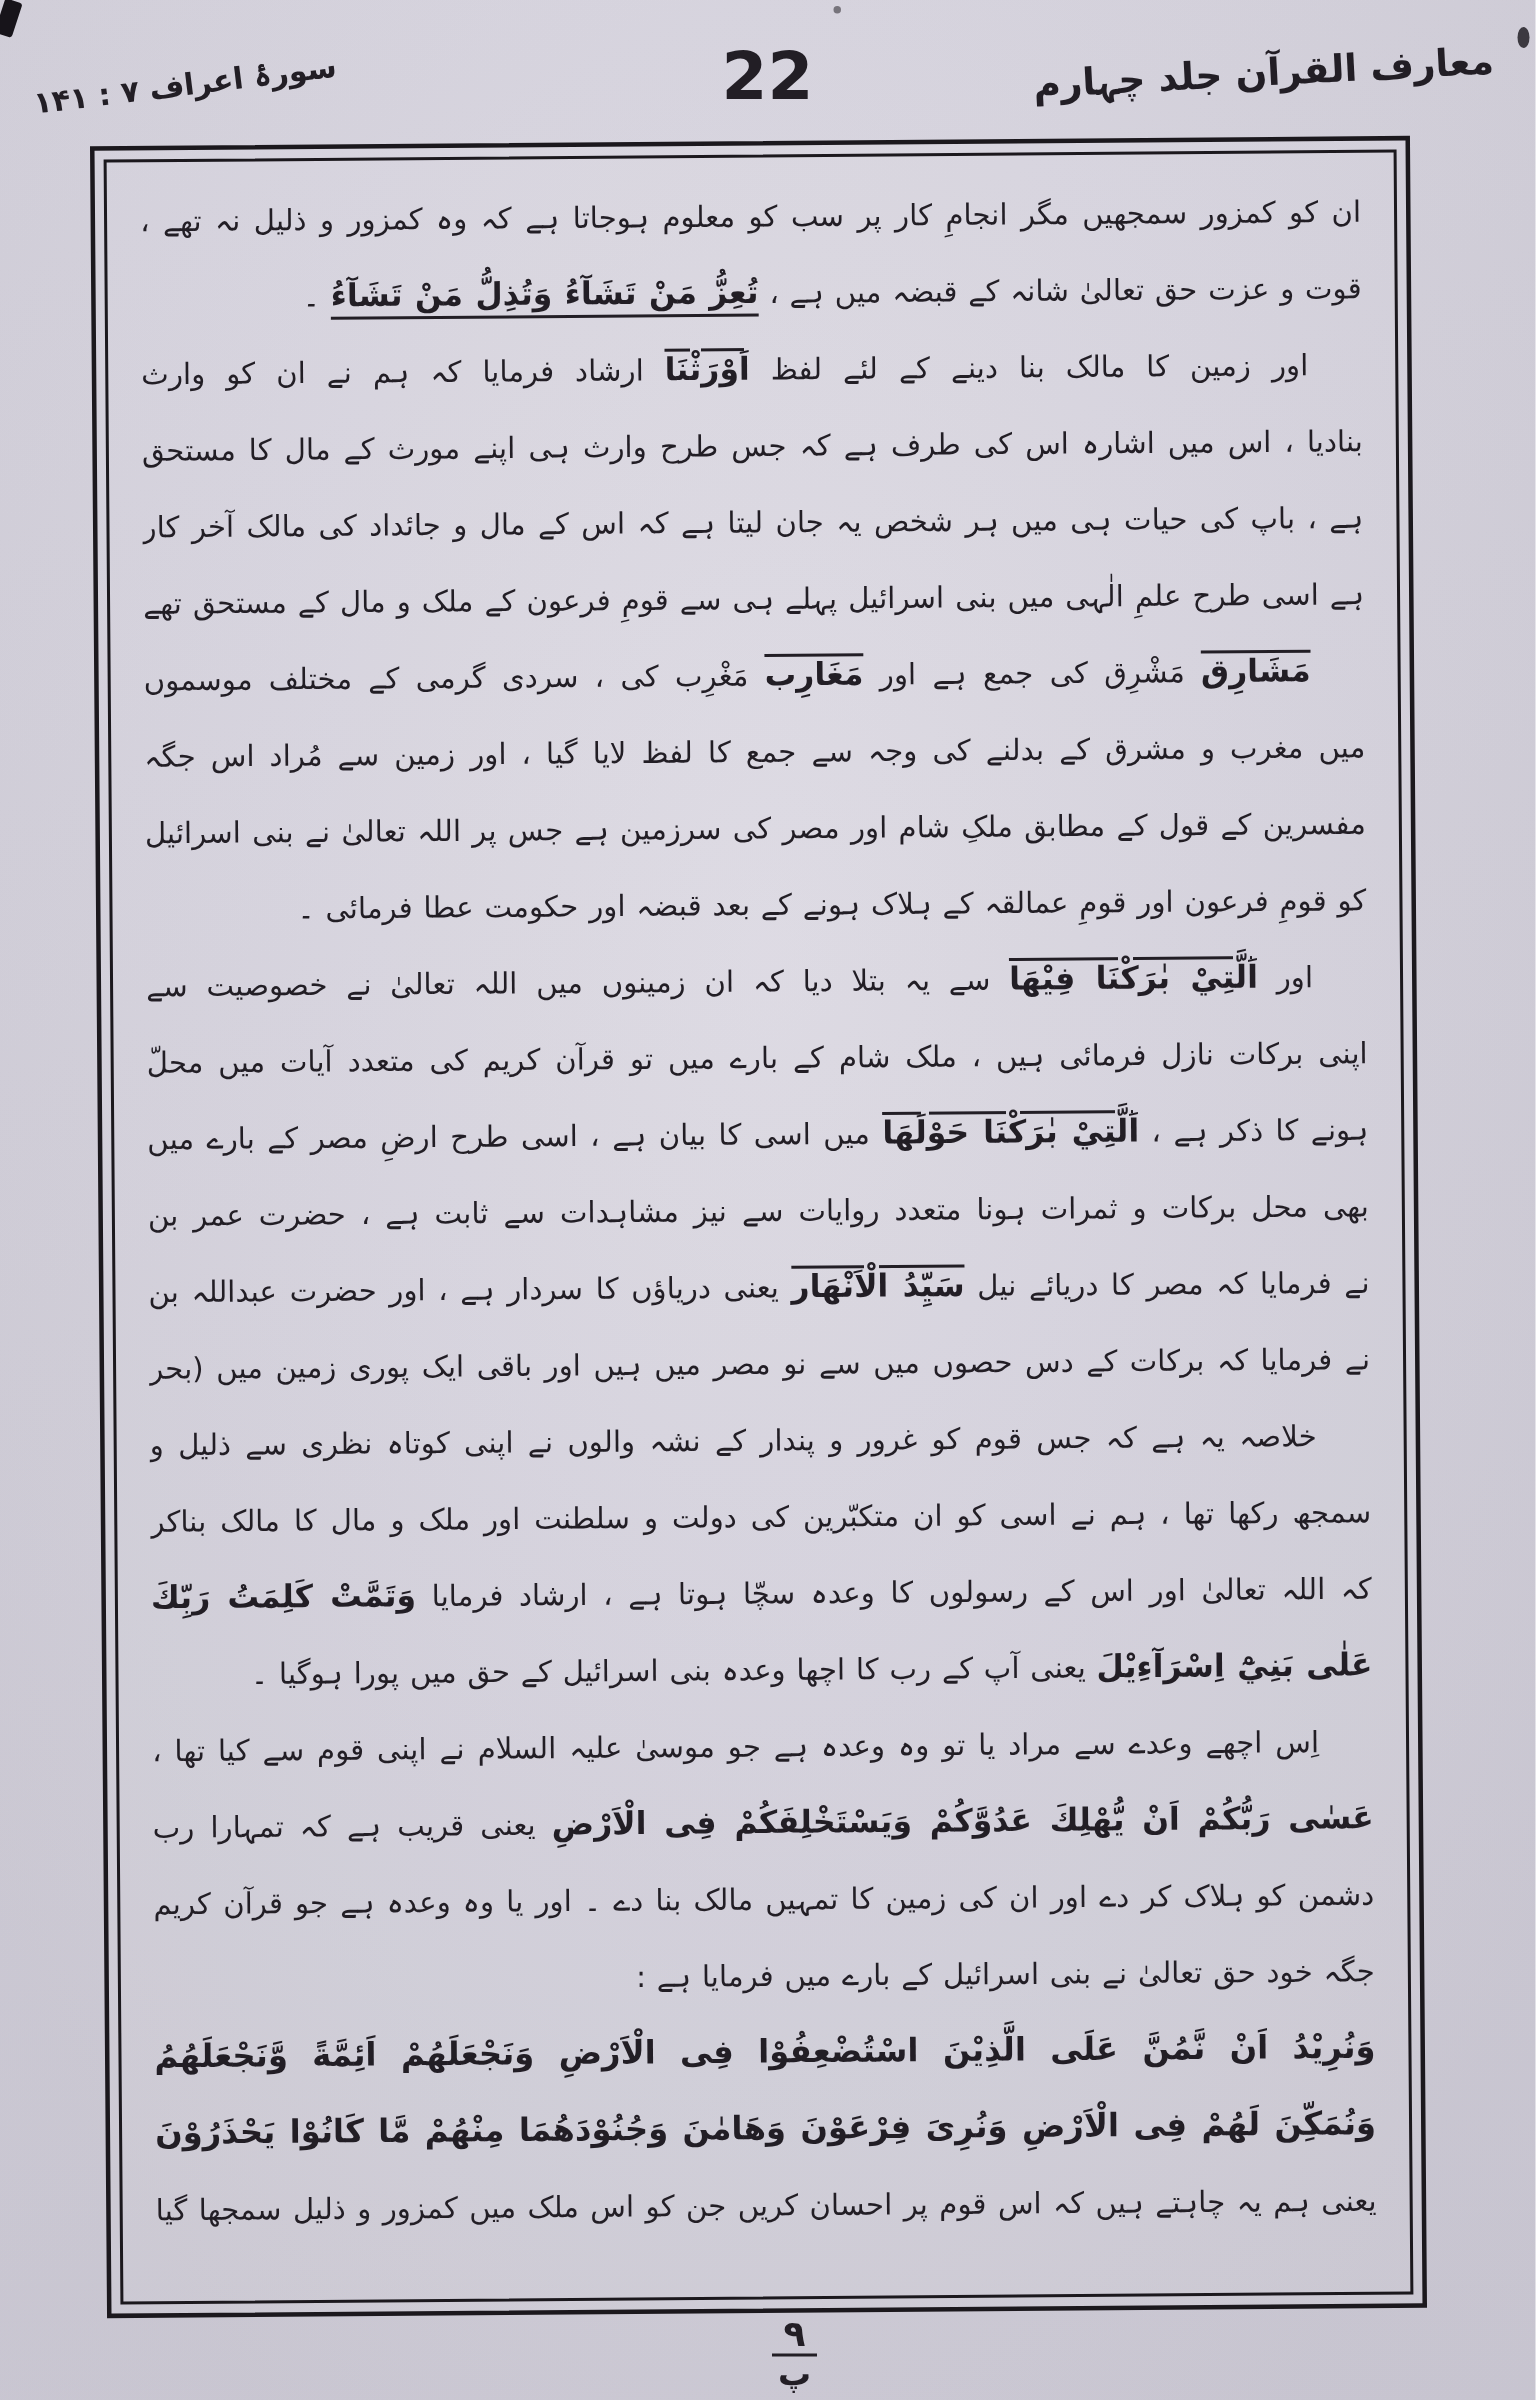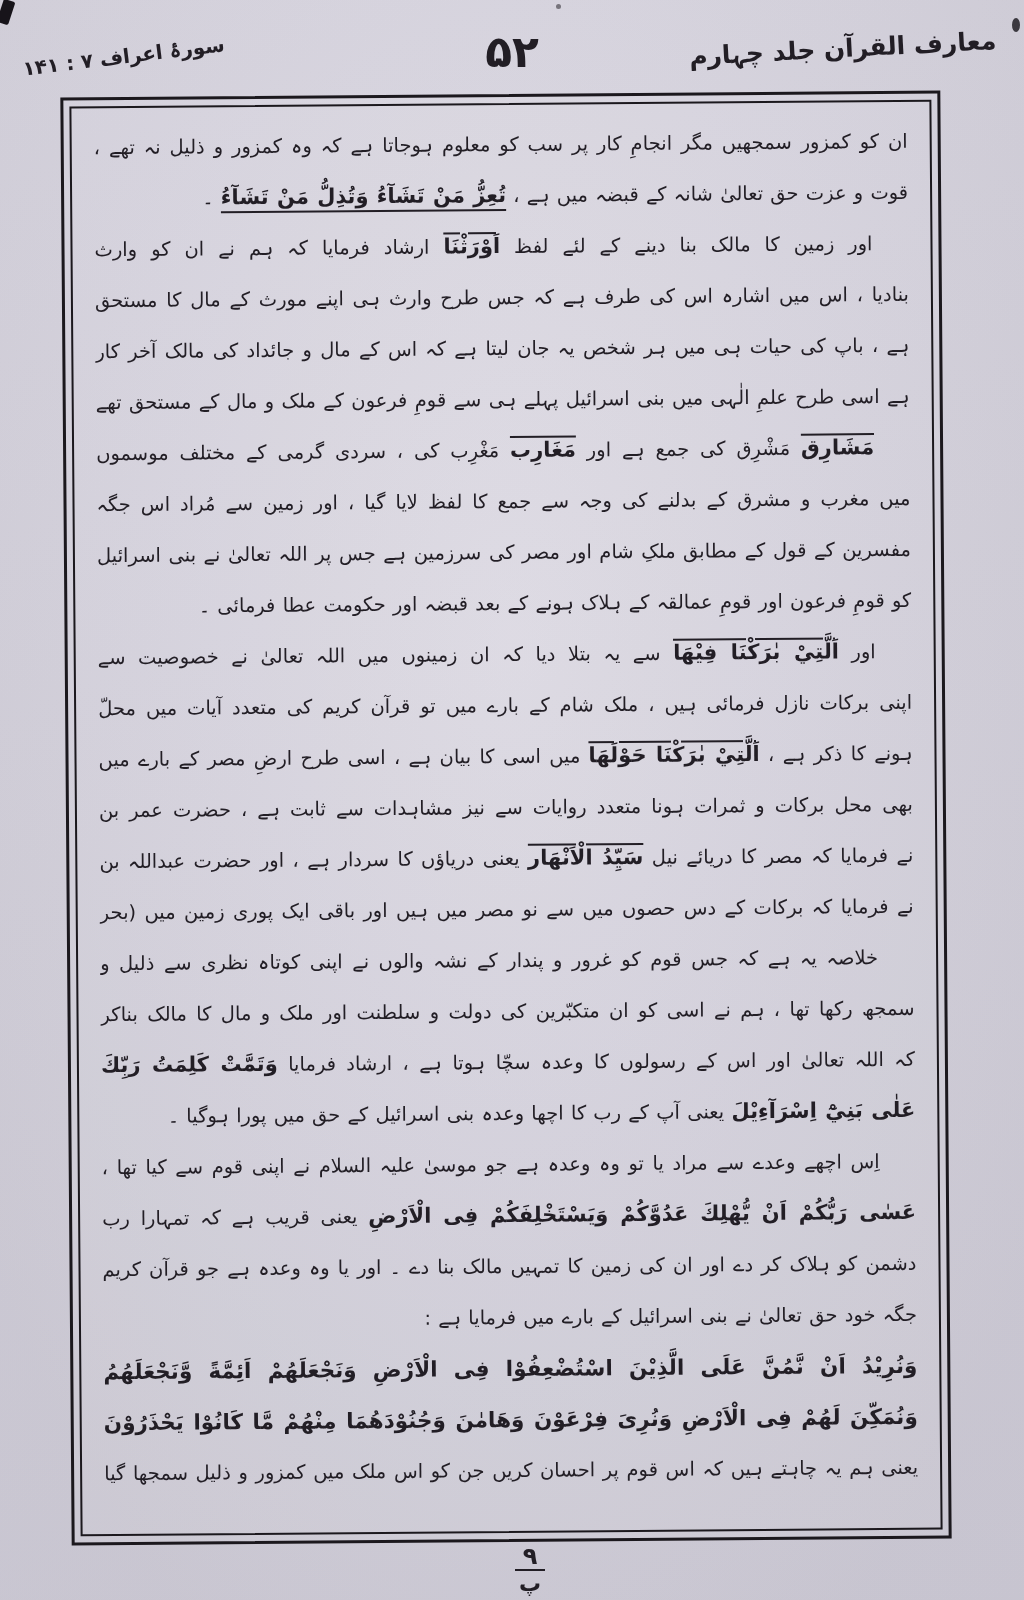--- a/index.html
+++ b/index.html
@@ -89,21 +89,21 @@
 </head>
 <body>
 
 <div class="page">
 
   <div class="artifact a1"></div>
   <div class="artifact a2"></div>
   <div class="artifact a3"></div>
 
   <div class="hdr-left">سورۂ اعراف ۷ : ۱۴۱</div>
-  <div class="hdr-center">۵۲</div>
+  <div class="hdr-center">22</div>
   <div class="hdr-right">معارف القرآن جلد چہارم</div>
 
   <div class="frame-outer">
     <div class="frame-inner">
         <div class="line"><span>ان کو کمزور سمجھیں مگر انجامِ کار پر سب کو معلوم ہوجاتا ہے کہ وہ کمزور و ذلیل نہ تھے ، کیونکہ درحقیقت</span></div>
         <div class="line end"><span>قوت و عزت حق تعالیٰ شانہ کے قبضہ میں ہے ، </span><span class="seg-ar seg-un">تُعِزُّ مَنْ تَشَآءُ وَتُذِلُّ مَنْ تَشَآءُ</span><span> ۔</span></div>
         <div class="line indent"><span>اور زمین کا مالک بنا دینے کے لئے لفظ </span><span class="seg-ar seg-ov">اَوْرَثْنَا</span><span> ارشاد فرمایا کہ ہم نے ان کو وارث</span></div>
         <div class="line"><span>بنادیا ، اس میں اشارہ اس کی طرف ہے کہ جس طرح وارث ہی اپنے مورث کے مال کا مستحق ہوتا</span></div>
         <div class="line"><span>ہے ، باپ کی حیات ہی میں ہر شخص یہ جان لیتا ہے کہ اس کے مال و جائداد کی مالک آخر کار اس کی اولاد</span></div>
         <div class="line end"><span>ہے اسی طرح علمِ الٰہی میں بنی اسرائیل پہلے ہی سے قومِ فرعون کے ملک و مال کے مستحق تھے ۔</span></div>

